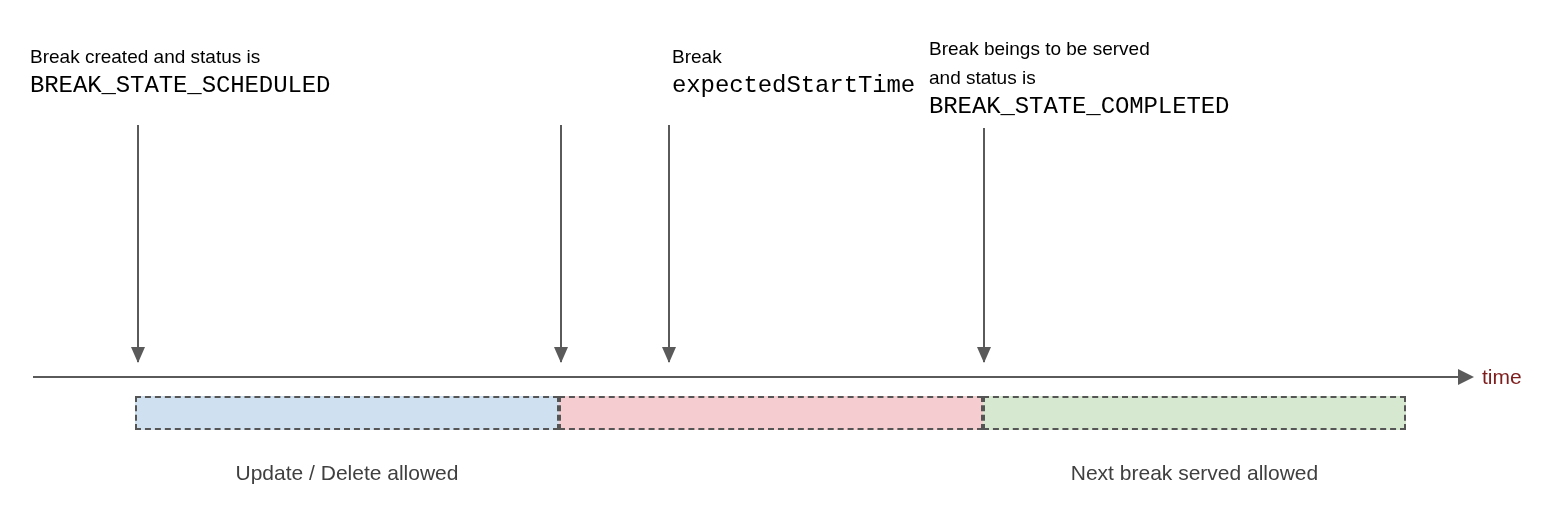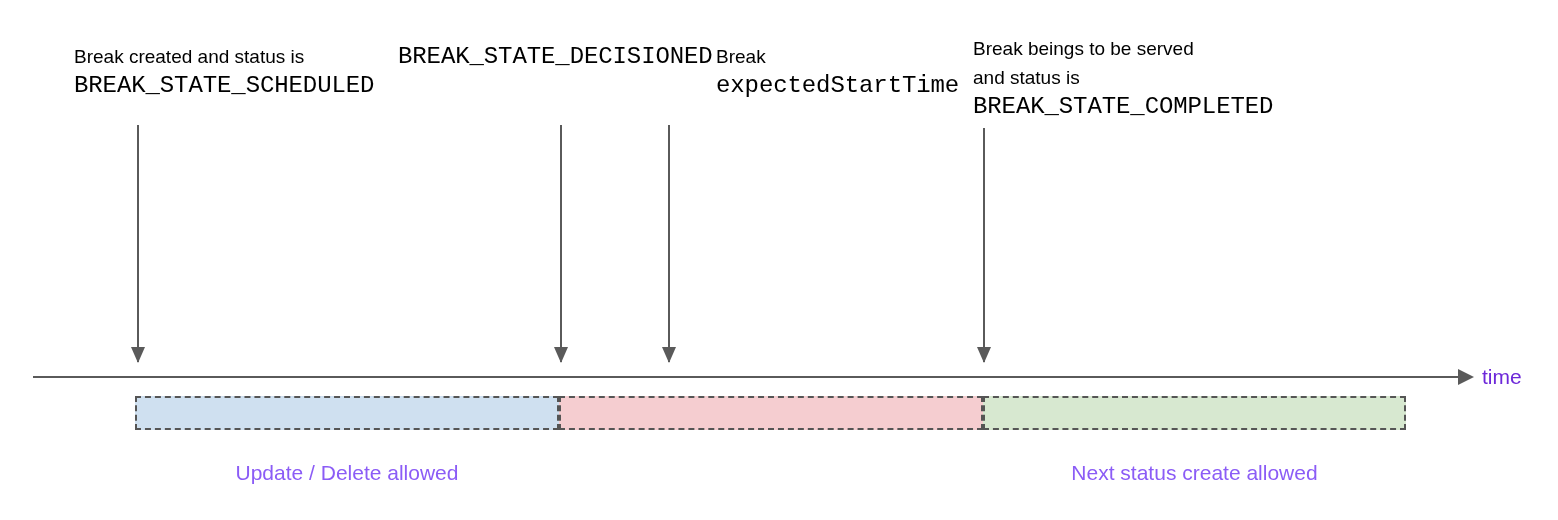--- a/index.html
+++ b/index.html
@@ -26,21 +26,20 @@
     height: 520px;
   }
 
   
   .annotation {
     position: absolute;
     font-size: 19px;
     line-height: 29px;
     color: #000000;
     white-space: nowrap;
-    margin-left: 44px;
   }
   .annotation .line {
     display: block;
   }
   .annotation .mono {
     font-family: "Liberation Mono", "DejaVu Sans Mono", monospace;
     font-size: 24px;
     letter-spacing: -0.1px;
   }
   .annotation .sans {
@@ -106,61 +105,60 @@
     border-top: 8px solid transparent;
     border-bottom: 8px solid transparent;
     border-left: 16px solid #5a5a5a;
   }
   #axis-label {
     position: absolute;
     left: 1482px;
     top: 364px;
     font-size: 21px;
     line-height: 26px;
-    color: #6d28d9;
+    color: #7f1d1d;
   }
 
   
   .phase-bar {
     position: absolute;
     top: 396px;
     height: 34px;
     box-sizing: border-box;
     border: 2px dashed #555555;
   }
   .bar-scheduled  { left: 135px;  width: 424px; }
   .bar-decisioned { left: 559px;  width: 424px; }
   .bar-completed  { left: 983px;  width: 423px; }
 
   
   .caption {
     position: absolute;
     top: 459px;
     font-size: 21px;
     line-height: 27px;
-    color: #8b5cf6;
+    color: #404040;
     text-align: center;
     white-space: nowrap;
   }
   .cap-1 { left: 135px; width: 424px; }
   .cap-2 { left: 559px; width: 424px; }
   .cap-3 { left: 983px; width: 423px; }
 </style>
 </head>
 <body>
 
 <div id="diagram">
 
   <div class="annotation ann-1">
     <span class="line sans">Break created and status is</span>
     <span class="line mono">BREAK_STATE_SCHEDULED</span>
   </div>
 
   <div class="annotation ann-2">
-    <span class="line mono">BREAK_STATE_DECISIONED</span>
   </div>
 
   <div class="annotation ann-4">
     <span class="line sans">Break beings to be served</span>
     <span class="line sans">and status is</span>
     <span class="line mono">BREAK_STATE_COMPLETED</span>
   </div>
 
   <div class="annotation ann-3">
     <span class="line sans">Break</span>
@@ -188,15 +186,15 @@
     <span class="axis-line"></span>
     <span class="axis-head"></span>
   </div>
   <div id="axis-label">time</div>
 
   <div class="phase-bar bar-scheduled" style="background-color: rgb(207, 224, 240);"></div>
   <div class="phase-bar bar-decisioned" style="background-color: rgb(245, 205, 208);"></div>
   <div class="phase-bar bar-completed" style="background-color: rgb(215, 232, 208);"></div>
 
   <div class="caption cap-1">Update / Delete allowed</div>
-  <div class="caption cap-3">Next status create allowed</div>
+  <div class="caption cap-3">Next break served allowed</div>
 
 </div>
 
 </body></html>

